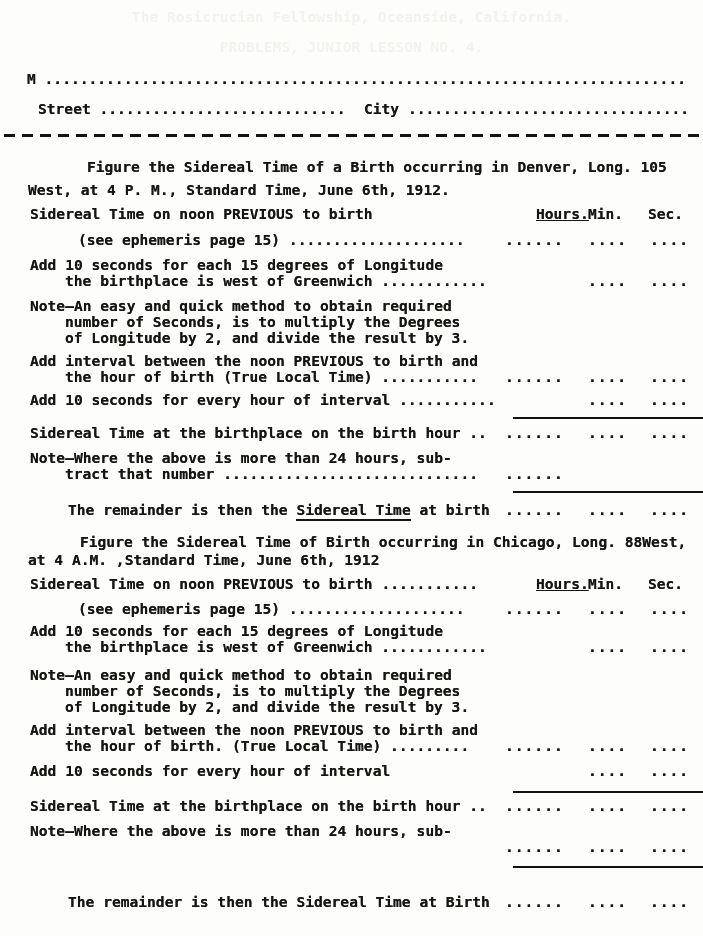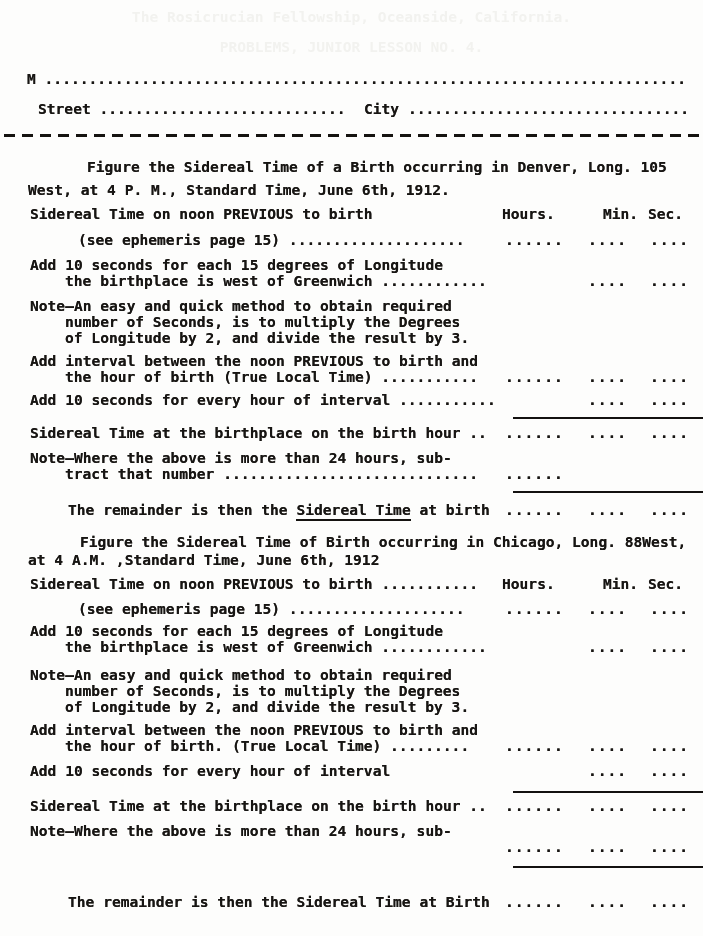--- a/index.html
+++ b/index.html
@@ -13,22 +13,22 @@
     font-size:14.6px;
     font-weight:bold;
     color:#171513;
     text-shadow:0 0 .5px rgba(20,16,10,.75);
   }
   .line{position:absolute;white-space:pre;line-height:17px;}
   .lbl{position:absolute;top:0;white-space:pre;}
   .colh{position:absolute;top:0;left:505px;white-space:pre;letter-spacing:1px;}
   .colm{position:absolute;top:0;left:588px;white-space:pre;letter-spacing:1px;}
   .cols{position:absolute;top:0;left:650px;white-space:pre;letter-spacing:1px;}
-  .hdrh{position:absolute;top:0;left:502px;white-space:pre;}
-  .hdrm{position:absolute;top:0;left:588px;white-space:pre;margin-left:15px;}
+  .hdrh{position:absolute;top:0;left:536px;white-space:pre;text-decoration:underline;}
+  .hdrm{position:absolute;top:0;left:588px;white-space:pre;}
   .hdrs{position:absolute;top:0;left:648px;white-space:pre;}
   .faint{color:#f2f2ef;text-shadow:none;width:703px;left:0;text-align:center;}
   .dashes{
     position:absolute;left:4px;width:696px;height:3px;
     background:repeating-linear-gradient(90deg,#151310 0 11px,transparent 11px 18px);
   }
   .sumrule{position:absolute;left:513px;width:190px;height:2px;background:#131110;}
   .ul{border-bottom:2px solid #151310;padding-bottom:1px;}
   .rem{white-space:pre;}
 </style>

